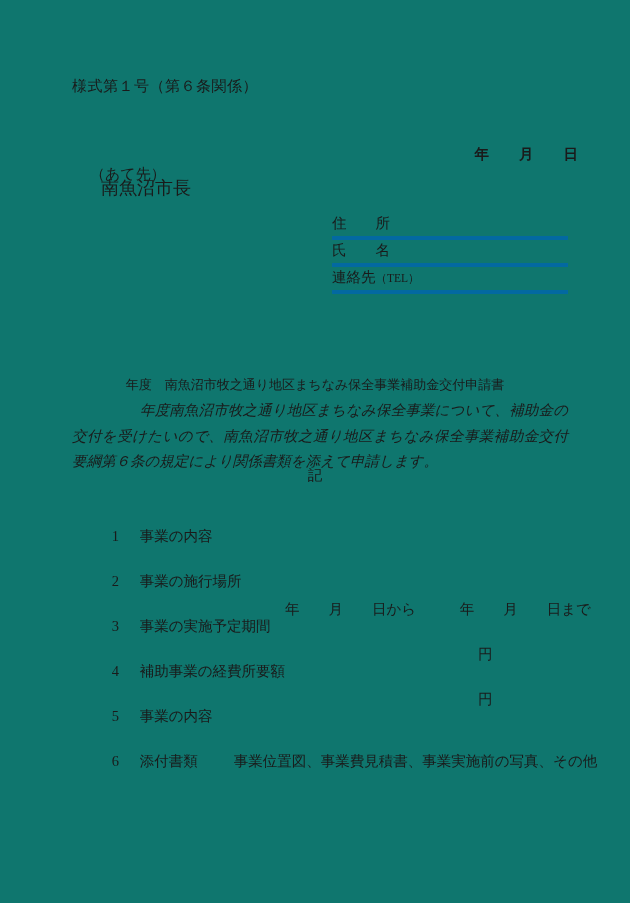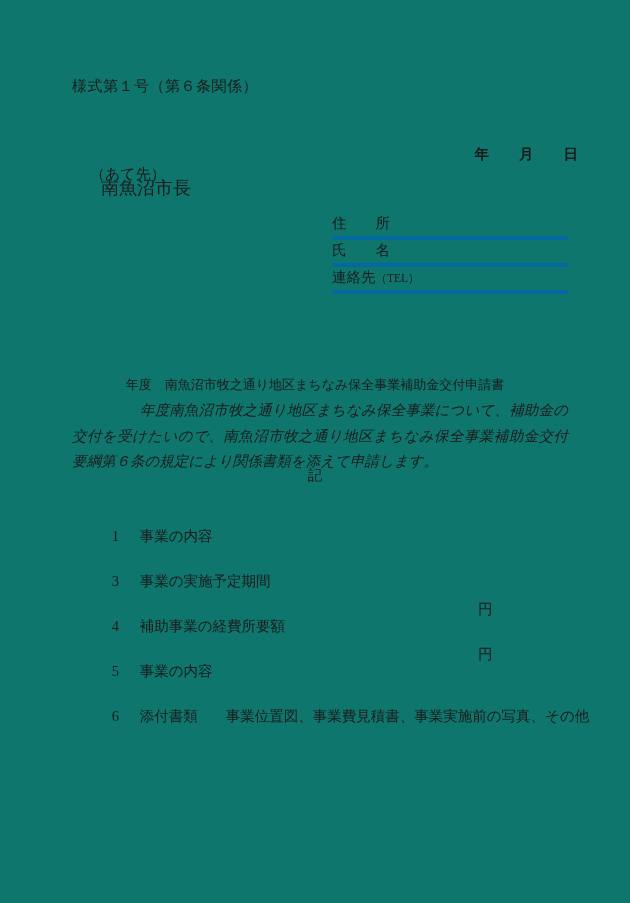--- a/index.html
+++ b/index.html
@@ -122,21 +122,21 @@
     left: 388px;
     top: 0;
   }
   .item .dates {
     position: absolute;
     left: 195px;
     top: 0;
     white-space: pre;
   }
   .item .attach {
-    margin-left: 28px;
+    margin-left: 36px;
   }
 </style>
 </head>
 <body>
 
 <div class="page">
 
   <div class="abs form-no">様式第１号（第６条関係）</div>
 
   <div class="abs date-line">
@@ -157,23 +157,26 @@
   <div class="body-para">年度南魚沼市牧之通り地区まちなみ保全事業について、補助金の交付を受けたいので、南魚沼市牧之通り地区まちなみ保全事業補助金交付要綱第６条の規定により関係書類を添えて申請します。</div>
 
   <div class="abs ki">記</div>
 
   <div class="items">
 
     <div class="item">
       <span class="num">1</span><span>事業の内容</span>
     </div>
 
+    <div class="item">
+      <span class="num">2</span><span>事業の施行場所</span>
+    </div>
 
     <div class="item">
-      <span class="num">3</span><span>事業の実施予定期間</span>
+      <span class="num">3</span><span>事業の実施予定期間</span><span class="dates">年　　月　　日から　　　年　　月　　日まで</span>
     </div>
 
     <div class="item">
       <span class="num">4</span><span>補助事業の経費所要額</span><span class="unit">円</span>
     </div>
 
     <div class="item">
       <span class="num">5</span><span>事業の内容</span><span class="unit">円</span>
     </div>
 

